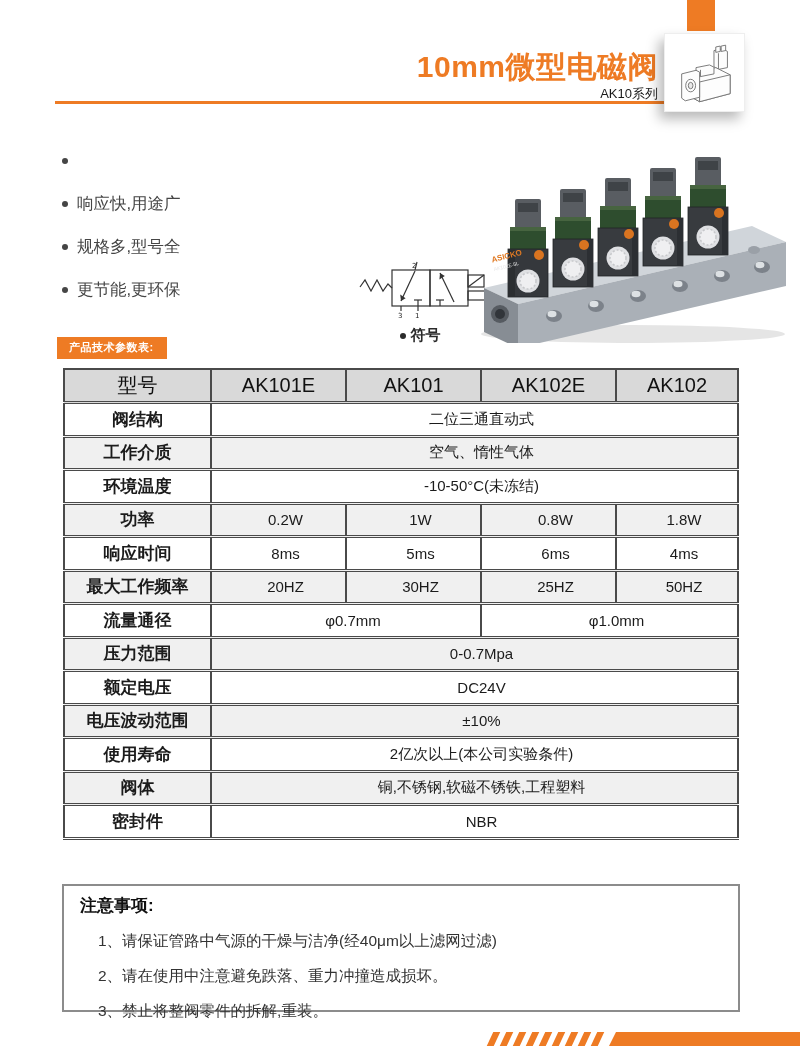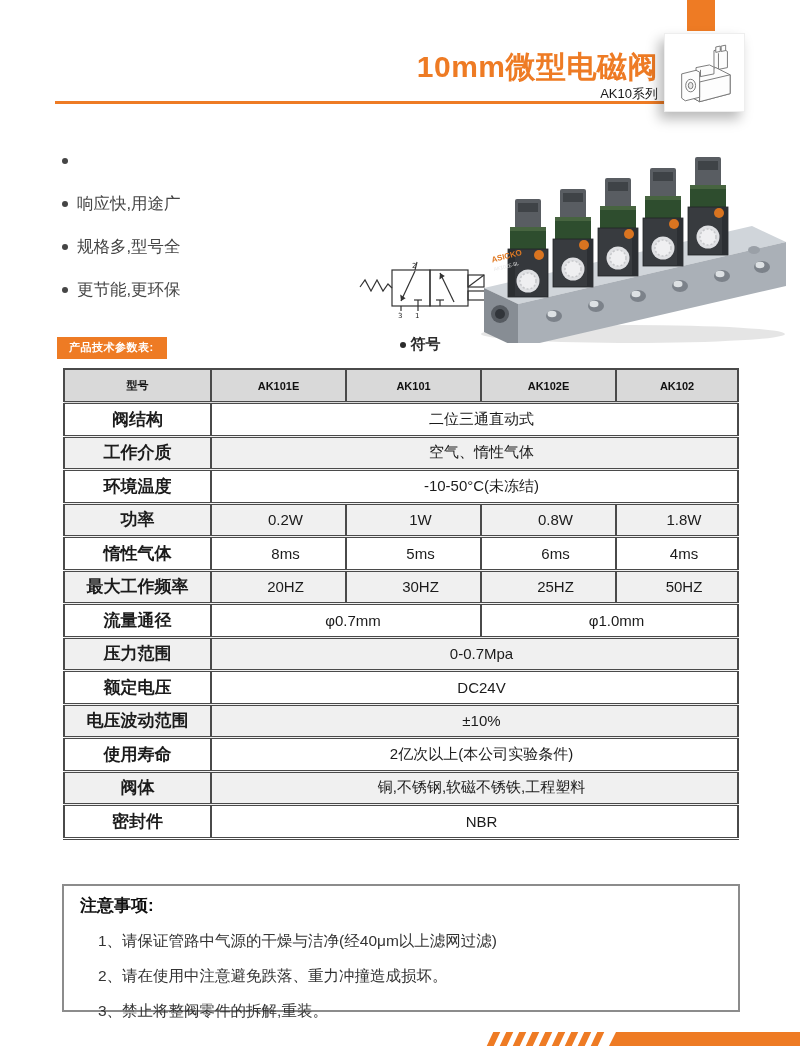--- a/index.html
+++ b/index.html
@@ -17,38 +17,38 @@
                border:1px solid #eee; box-shadow:-5px 7px 12px rgba(0,0,0,.28); z-index:2;
                display:flex; align-items:center; justify-content:center; }
 
   
   .features { position:absolute; left:62px; top:139px; list-style:none; }
   .features li { display:flex; align-items:center; height:43px; font-size:16.5px; color:#454545; }
   .dot { width:6px; height:6px; border-radius:50%; background:#454545; margin-right:9px; flex:0 0 auto; }
 
   
   .symbol-block { position:absolute; left:352px; top:260px; width:136px; text-align:center; }
-  .symbol-caption { margin-top:11px; font-size:15px; font-weight:bold; color:#2b2b2b;
+  .symbol-caption { margin-top:2px; font-size:15px; font-weight:bold; color:#2b2b2b;
                     display:flex; align-items:center; justify-content:center; gap:5px; }
   .cap-dot { width:6px; height:6px; border-radius:50%; background:#2b2b2b; }
 
   
   .photo { position:absolute; left:468px; top:138px; width:326px; height:205px; }
 
   
   .section-badge { position:absolute; left:57px; top:337px; background:var(--accent); color:#fff;
                    font-size:11px; font-weight:bold; padding:3px 13px 4px 12px; letter-spacing:.5px; }
 
   
   .spec-table { position:absolute; left:63px; top:368px; width:674px;
                 border-collapse:collapse; border:2px solid var(--table-border); table-layout:fixed; }
   .spec-table th, .spec-table td { border-left:2px solid var(--table-border); border-right:2px solid var(--table-border);
                 border-top:1px solid var(--table-border); border-bottom:3px double var(--table-border);
                 text-align:center; vertical-align:middle; height:33.5px; padding:1px 2px; }
-  .spec-table th { background:var(--header-bg); font-size:11px; font-weight:bold; color:#111;margin-left:11px; }
+  .spec-table th { background:var(--header-bg); font-size:20px; font-weight:normal; color:#111;margin-left:11px; }
   .spec-table td.lbl { font-size:17px; font-weight:600; color:#1b1b1b; }
   .spec-table td.val { font-size:15px; color:#1b1b1b;padding-left:16px; }
   .spec-table tr.alt td { background:var(--alt-row-bg); }
 
   
   .notes { position:absolute; left:62px; top:884px; width:678px; height:128px;
            border:2px solid #8c8c8c; background:#fff; padding:8px 16px 0 16px; }
   .notes-title { font-size:17px; font-weight:bold; color:#111; }
   .note-item { font-size:15.5px; color:#333; margin:14px 0 0 18px; line-height:1.35; }
 
@@ -274,21 +274,21 @@
           <td class="val" colspan="4">-10-50°C(未冻结)</td>
         </tr>
         <tr class="alt">
           <td class="lbl">功率</td>
           <td class="val">0.2W</td>
           <td class="val">1W</td>
           <td class="val">0.8W</td>
           <td class="val">1.8W</td>
         </tr>
         <tr>
-          <td class="lbl">惰性气体</td>
+          <td class="lbl">响应时间</td>
           <td class="val">8ms</td>
           <td class="val">5ms</td>
           <td class="val">6ms</td>
           <td class="val">4ms</td>
         </tr>
         <tr class="alt">
           <td class="lbl">最大工作频率</td>
           <td class="val">20HZ</td>
           <td class="val">30HZ</td>
           <td class="val">25HZ</td>

